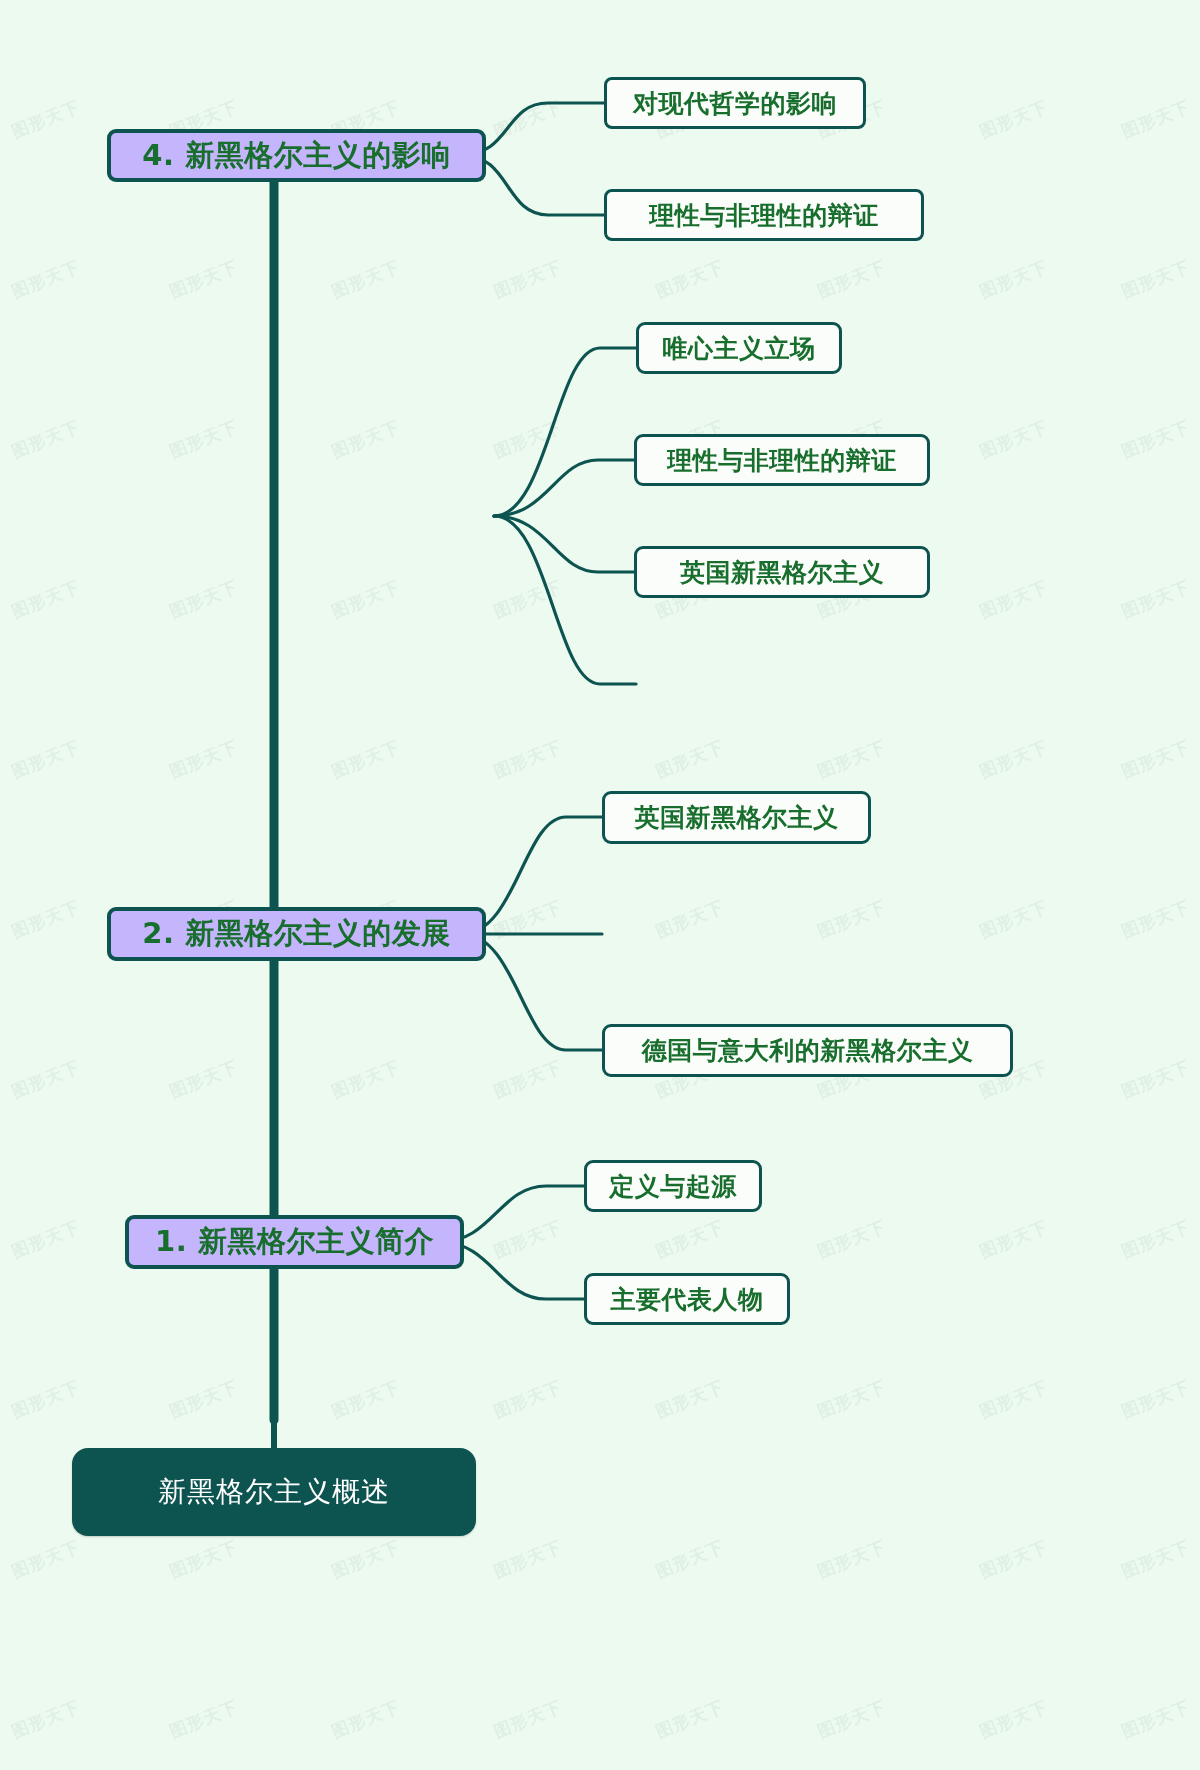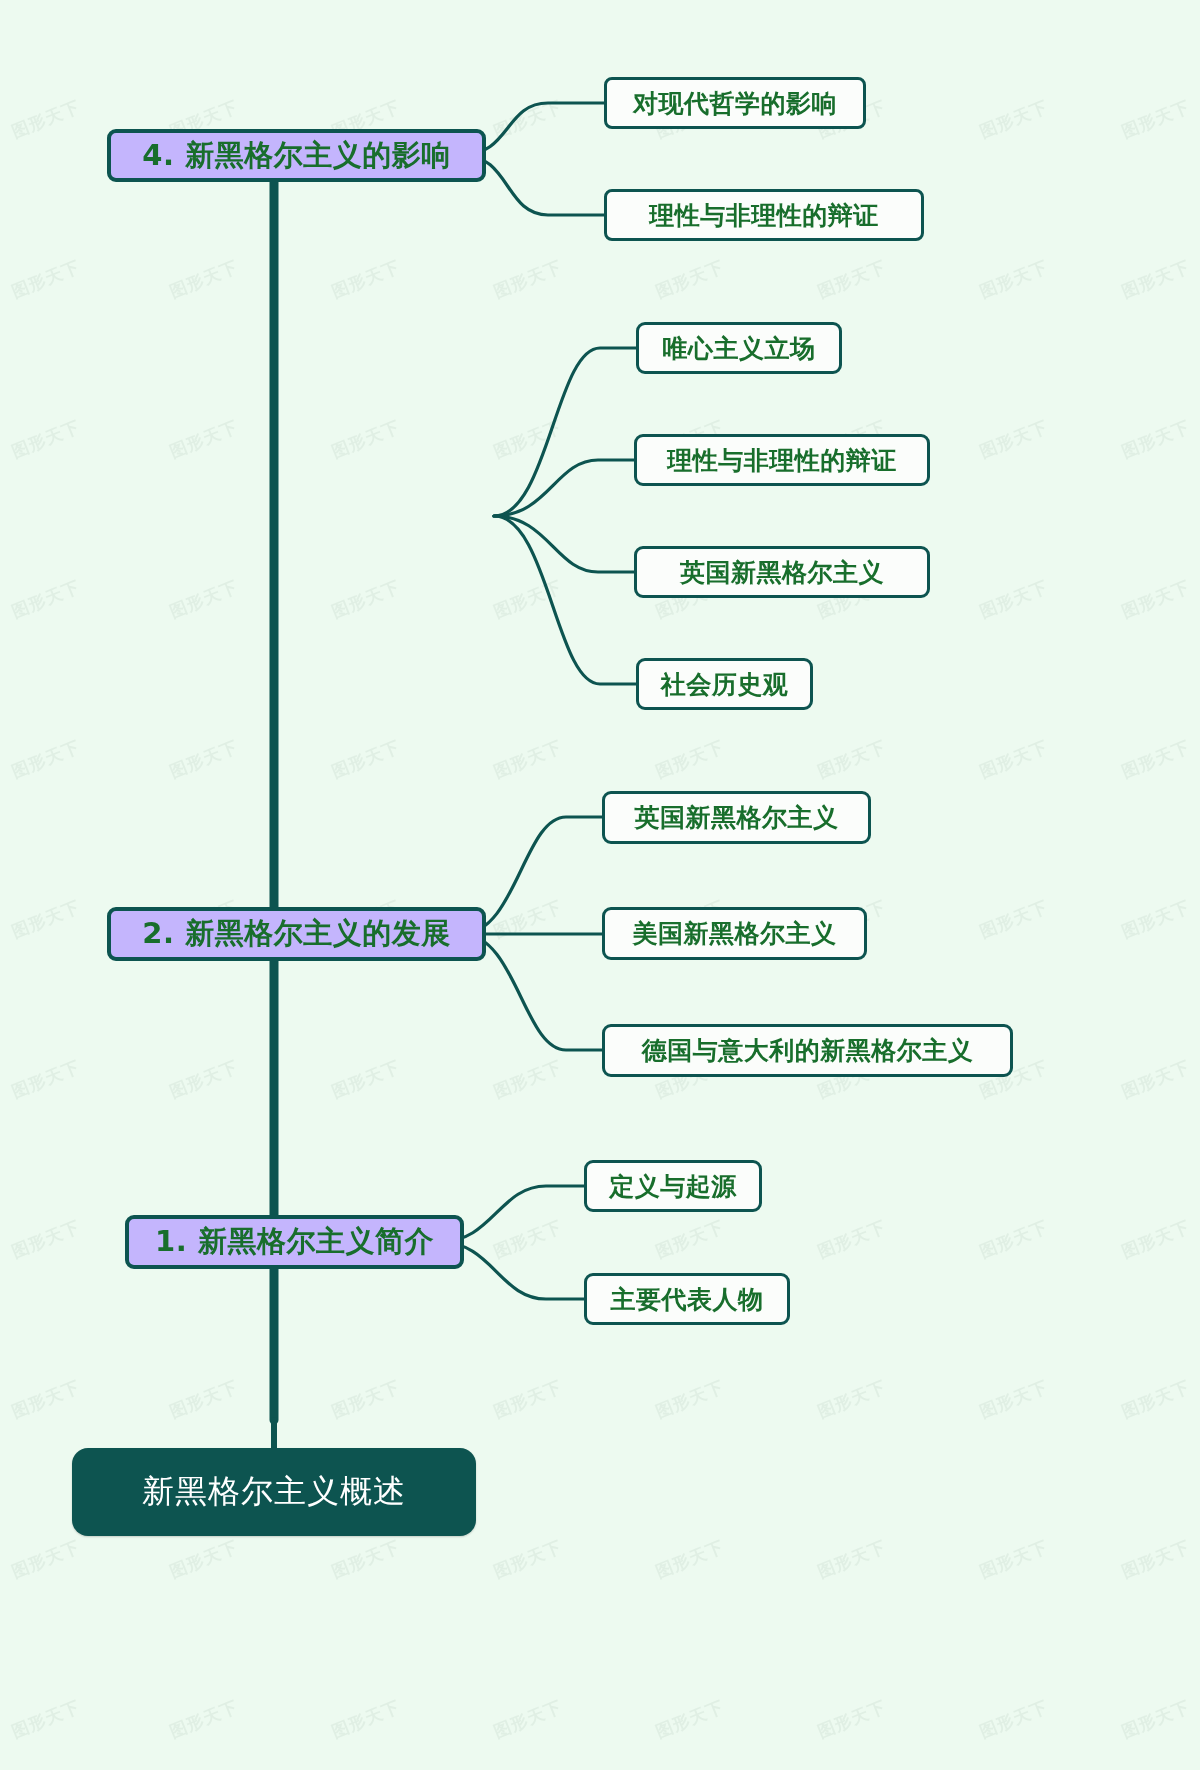--- a/index.html
+++ b/index.html
@@ -64,21 +64,21 @@
     align-items: center;
     justify-content: center;
     white-space: nowrap;
     font-family: "DejaVu Sans", "Liberation Sans", sans-serif;
   }
 
   .root {
     background: #0d5450;
     color: #ffffff;
     border-radius: 16px;
-    font-size: 32px;
+    font-size: 28px;
     letter-spacing: 1px;
     font-weight: 400;
     box-shadow: 0 1px 2px rgba(0,0,0,0.18);
   }
 
   .lvl1 {
     background: #c4b5fd;
     color: #186e2c;
     border: 4px solid #0d5450;
     border-radius: 9px;
@@ -229,33 +229,27 @@
 
   <div class="node lvl2 soft" style="left:636px; top:322px; width:206px; height:52px;">
     <span>唯心主义立场</span>
   </div>
   <div class="node lvl2 soft" style="left:634px; top:434px; width:296px; height:52px;">
     <span>理性与非理性的辩证</span>
   </div>
   <div class="node lvl2 soft" style="left:634px; top:546px; width:296px; height:52px;">
     <span>英国新黑格尔主义</span>
   </div>
-  <div class="node lvl2 soft" style="left:636px; top:658px; width:177px; height:52px;">
-    <span>社会历史观</span>
-  </div>
 
   <div class="node lvl1" style="left:83px; top:907px; width:379px; height:54px;">
     <span>2. 新黑格尔主义的发展</span>
   </div>
   <div class="node lvl2 soft" style="left:602px; top:791px; width:269px; height:53px;">
     <span>英国新黑格尔主义</span>
   </div>
-  <div class="node lvl2 soft" style="left:602px; top:907px; width:265px; height:53px;">
-    <span>美国新黑格尔主义</span>
-  </div>
   <div class="node lvl2 soft" style="left:602px; top:1024px; width:411px; height:53px;align-items:center;">
     <span>德国与意大利的新黑格尔主义</span>
   </div>
 
   <div class="node lvl1" style="left:101px; top:1215px; width:339px; height:54px;">
     <span>1. 新黑格尔主义简介</span>
   </div>
   <div class="node lvl2 soft" style="left:584px; top:1160px; width:178px; height:52px;">
     <span>定义与起源</span>
   </div>

